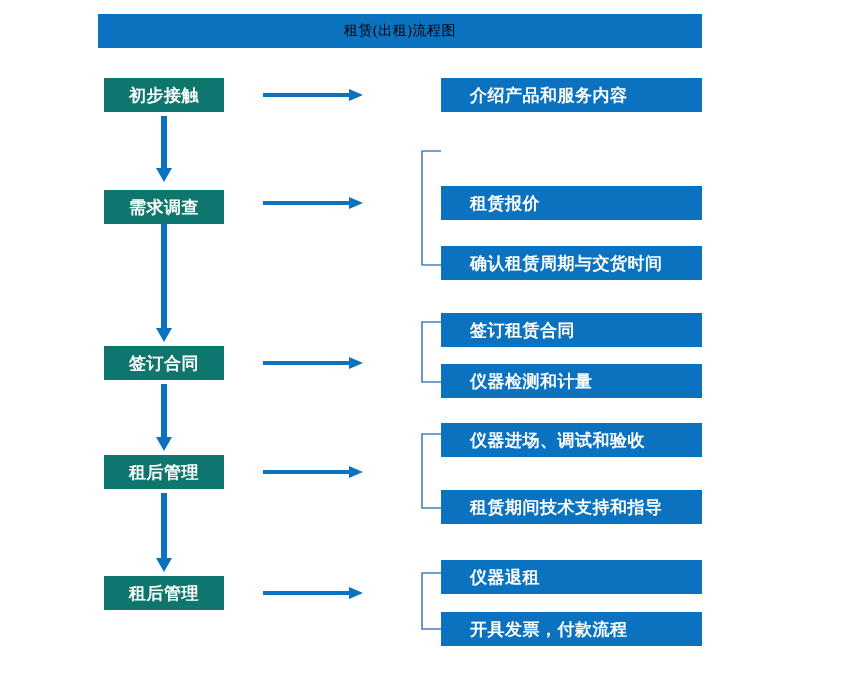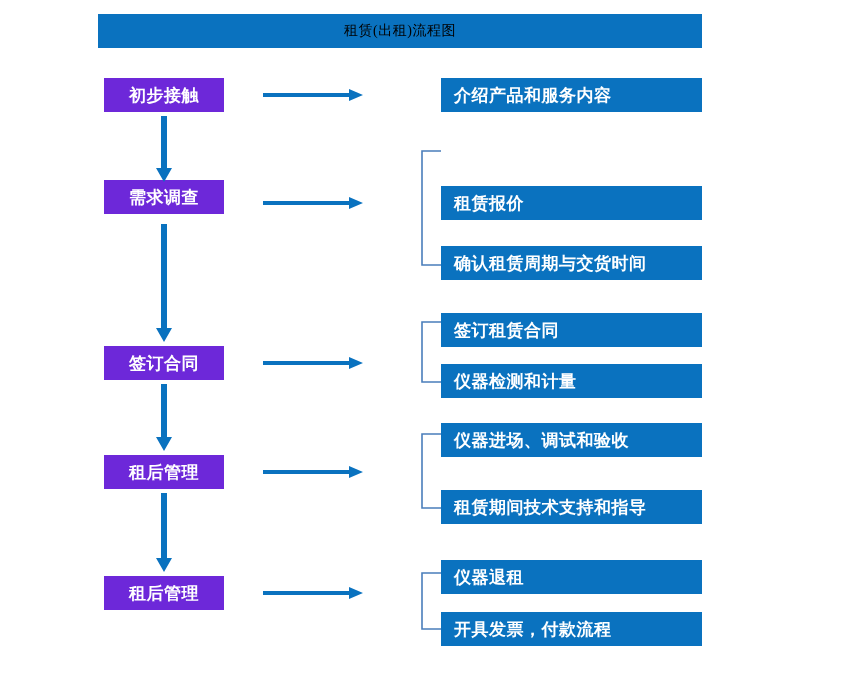--- a/index.html
+++ b/index.html
@@ -31,42 +31,42 @@
     display: flex;
     align-items: center;
     justify-content: center;
     letter-spacing: 0.5px;
   }
   .stage-box {
     position: absolute;
     left: 104px;
     width: 120px;
     height: 34px;
-    background: #6d28d9;
+    background: #0f766e;
     color: #ffffff;
     font-size: 17px;
     font-weight: bold;
     display: flex;
     align-items: center;
     justify-content: center;
     letter-spacing: 0.5px;
   }
   .detail-box {
     position: absolute;
     left: 441px;
     width: 261px;
     height: 34px;
     background: #0a72bf;
     color: #ffffff;
     font-size: 17px;
     font-weight: bold;
     display: flex;
     align-items: center;
     justify-content: flex-start;
-    padding-left: 13px;
+    padding-left: 29px;
     box-sizing: border-box;
     letter-spacing: 0.5px;
   }
   .h-arrow {
     position: absolute;
     left: 263px;
     width: 100px;
     height: 14px;
   }
   .v-arrow {
@@ -82,21 +82,21 @@
   svg { display: block; overflow: visible; }
 </style>
 </head>
 <body>
 
 <div id="canvas">
 
   <div class="title-bar">租赁(出租)流程图</div>
 
   <div class="stage-box" style="top:78px">初步接触</div>
-  <div class="stage-box" style="top:180px">需求调查</div>
+  <div class="stage-box" style="top:190px">需求调查</div>
   <div class="stage-box" style="top:346px">签订合同</div>
   <div class="stage-box" style="top:455px">租后管理</div>
   <div class="stage-box" style="top:576px">租后管理</div>
 
   <div class="detail-box" style="top:78px">介绍产品和服务内容</div>
   <div class="detail-box" style="top:186px">租赁报价</div>
   <div class="detail-box" style="top:246px">确认租赁周期与交货时间</div>
   <div class="detail-box" style="top:313px">签订租赁合同</div>
   <div class="detail-box" style="top:423px">仪器进场、调试和验收</div>
   <div class="detail-box" style="top:364px">仪器检测和计量</div>

